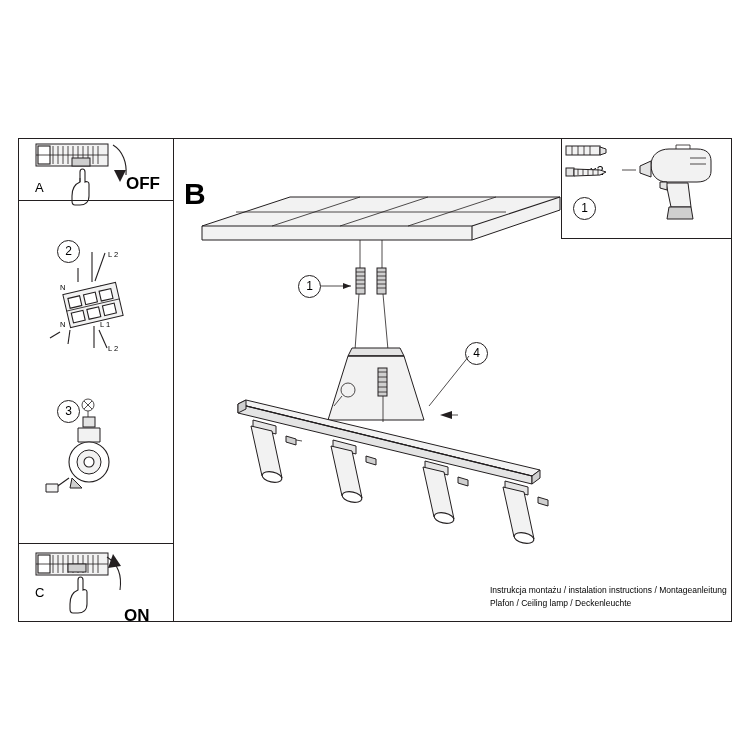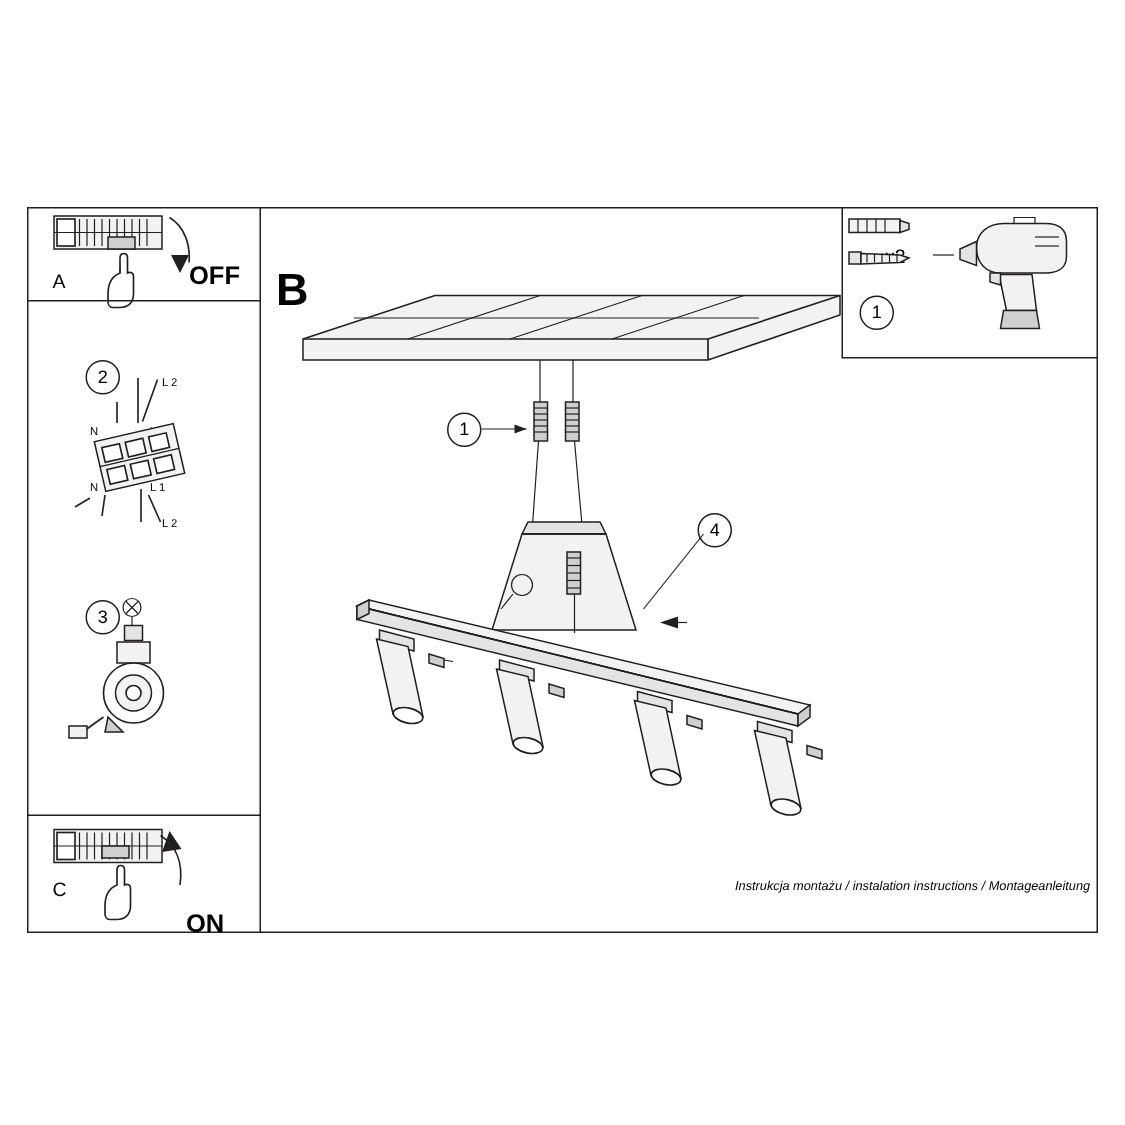--- a/index.html
+++ b/index.html
@@ -90,21 +90,20 @@
   .st-fill-l { fill: #f2f2f2; stroke: #231f20; stroke-width: 1; }
   .st-fill-m { fill: #e4e4e4; stroke: #231f20; stroke-width: 1; }
   .st-fill-d { fill: #cfcfcf; stroke: #231f20; stroke-width: 1; }
   .footer {
     position: absolute;
     left: 490px;
     top: 584px;
     font-size: 8.5px;
     line-height: 13px;
     width: 240px;
-    font-style: italic;
   }
   .x2 {
     position: absolute;
     left: 590px;
     top: 163px;
     font-size: 13px;
   }
   .term-label {
     position: absolute;
     font-size: 7.5px;
@@ -140,20 +139,21 @@
   <div class="term-label" style="left:108px; top:250px;">L 2</div>
   <div class="term-label" style="left:100px; top:283px;">L 1</div>
   <div class="term-label" style="left:60px; top:283px;">N</div>
   <div class="term-label" style="left:91px; top:308px;">L</div>
   <div class="term-label" style="left:60px; top:320px;">N</div>
   <div class="term-label" style="left:100px; top:320px;">L 1</div>
   <div class="term-label" style="left:108px; top:344px;">L 2</div>
 
   <div class="footer">
     <div>Instrukcja montażu / instalation instructions / Montageanleitung</div>
+    <div>Plafon / Ceiling lamp / Deckenleuchte</div>
   </div>
 
   <svg class="overlay" viewBox="0 0 750 750">
 
     <g>
       <rect class="st-fill-l" x="36" y="144" width="72" height="22"></rect>
       <rect class="st-fill-w" x="38" y="146" width="12" height="18"></rect>
       <g class="st-thin">
         <line x1="53" y1="146" x2="53" y2="164"></line>
         <line x1="58" y1="146" x2="58" y2="164"></line>

